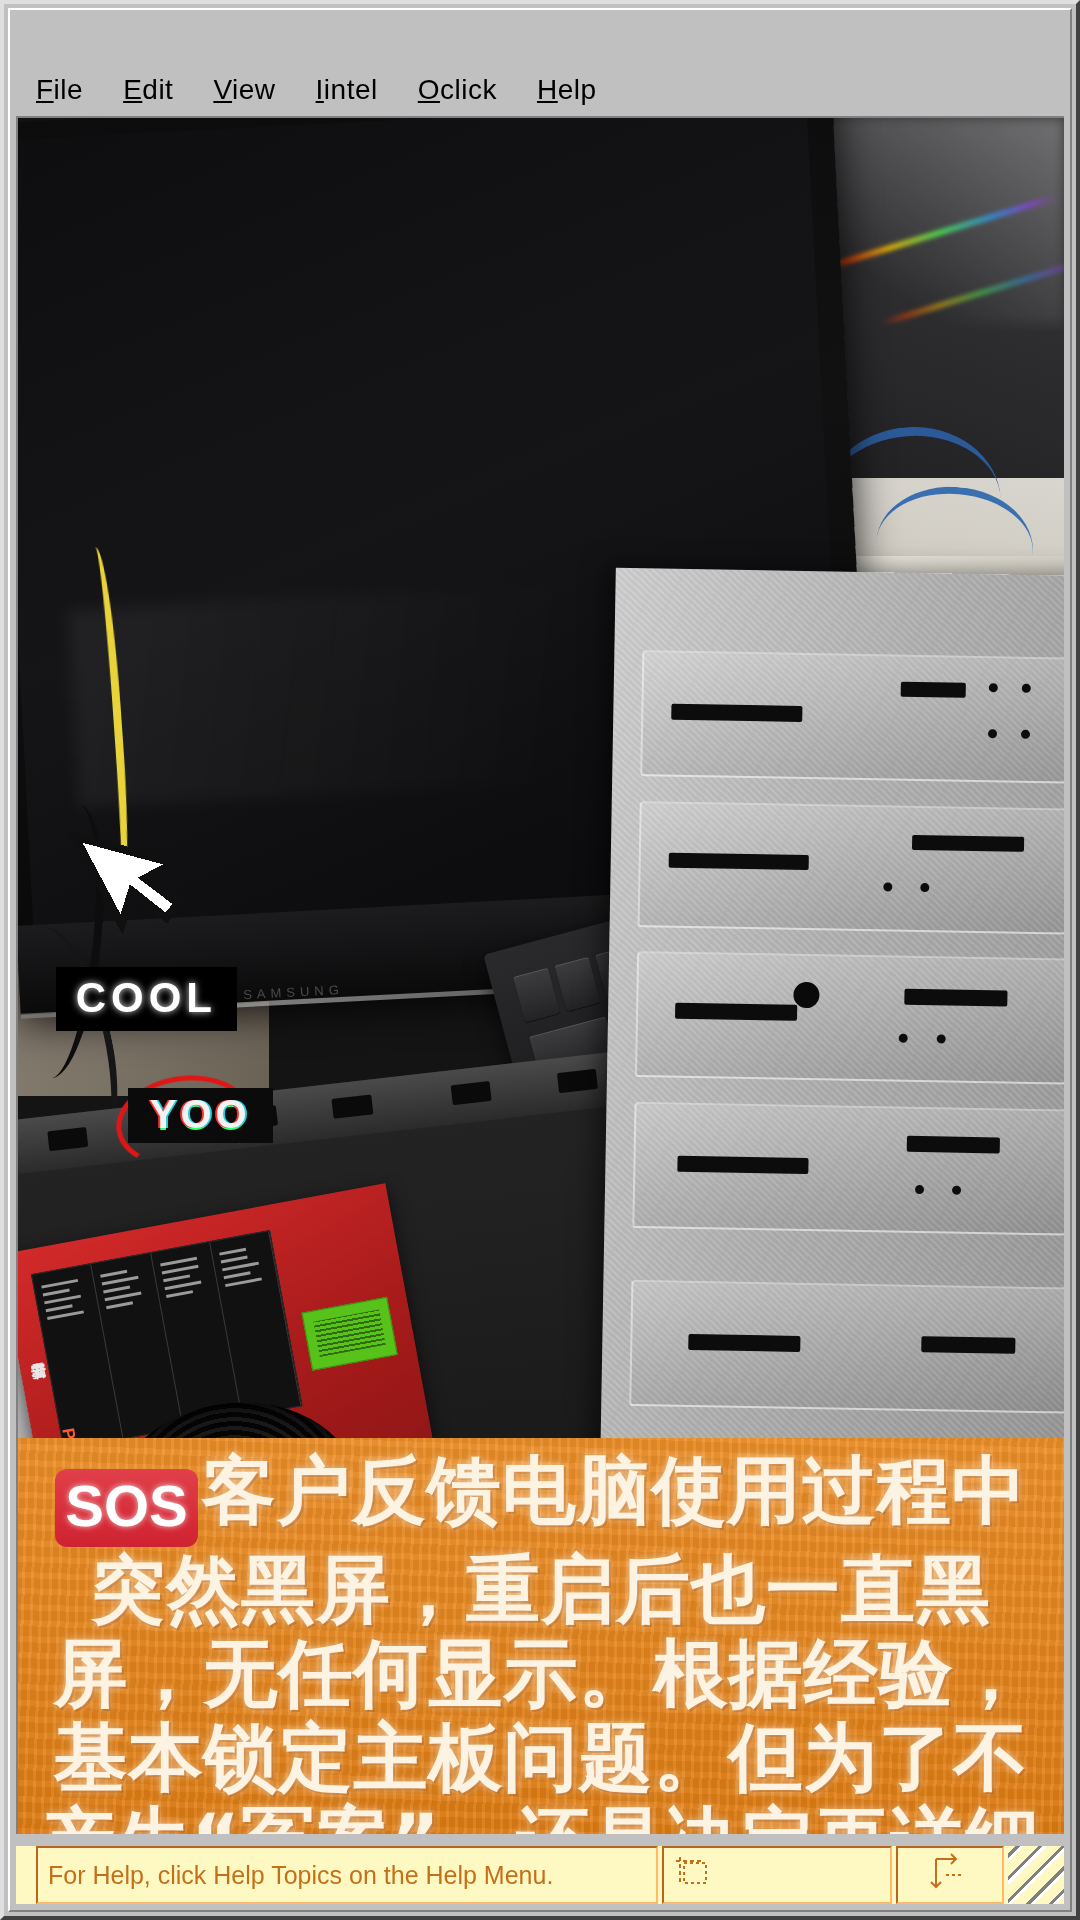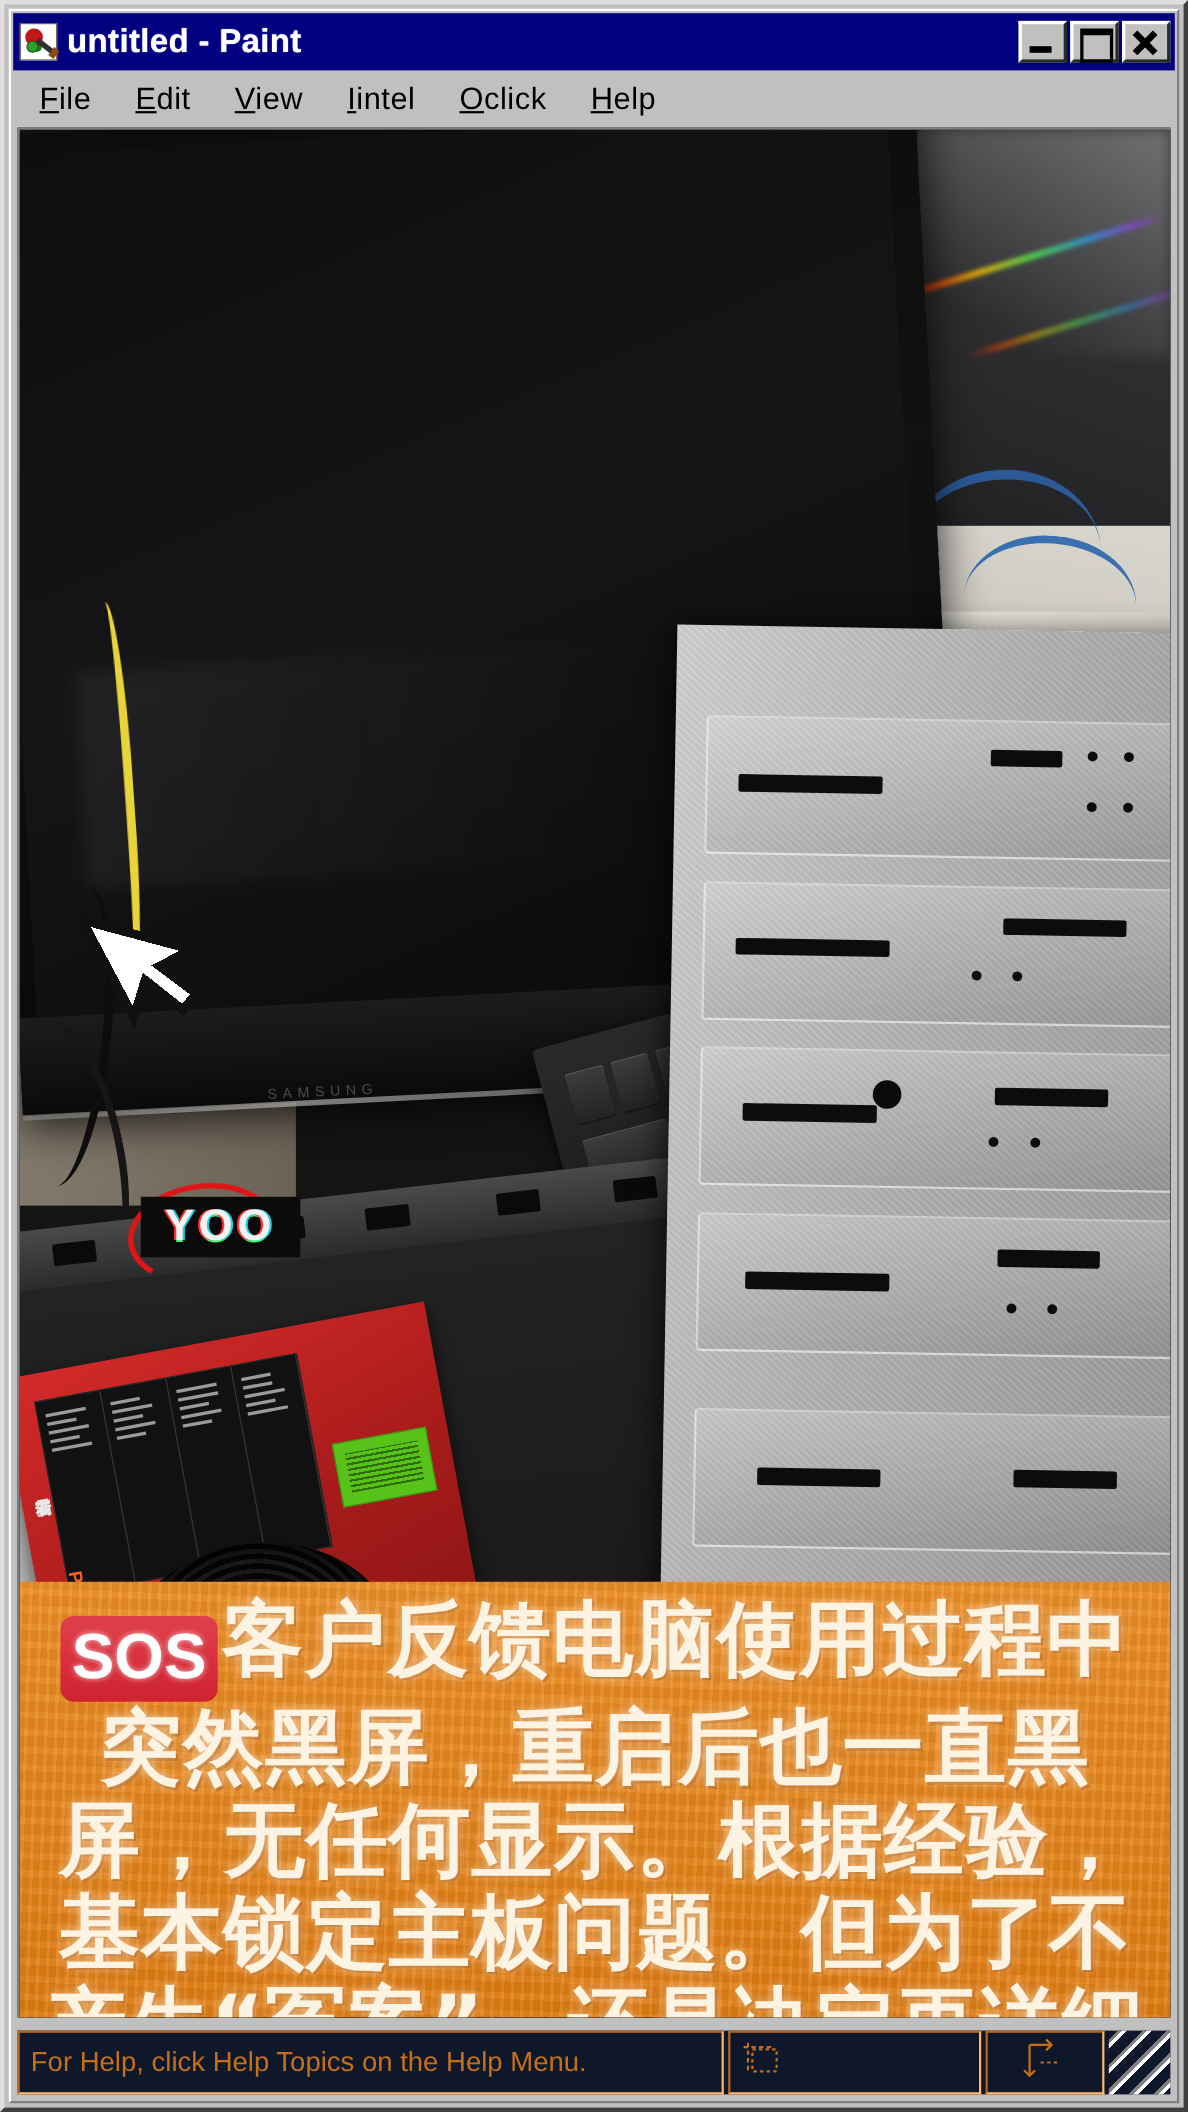--- a/index.html
+++ b/index.html
@@ -591,53 +591,35 @@
     flex:0 0 56px; position:relative;
     background:
       repeating-linear-gradient(-45deg,
         transparent 0 5px,
         #ffffff 5px 8px,
         #808080 8px 11px,
         transparent 11px 16px);
   }
   .grip-icon { position:relative; width:56px; height:44px; }
   
-  #status-bar.tinted { background:#0f172a; }
+  #status-bar.tinted { background:#fef9c3;padding-left:20px; }
   #status-bar.tinted .status-panel {
     border-top-color:#b8661a;
     border-left-color:#b8661a;
     border-right-color:#ffb968;
     border-bottom-color:#ffb968;
   }
   #status-bar.tinted #status-help span { color:#c4701a; }
 </style>
 </head>
 <body>
 
 <div id="paint-window">
   <div id="inner-bevel"></div>
 
-  <div id="title-bar">
-    <div id="app-icon">
-      <div class="brush-stroke"></div>
-    </div>
-    <div id="window-title">untitled - Paint</div>
-    <div id="title-spacer"></div>
-    <div id="window-buttons">
-      <div class="win-btn">
-        <span class="gl ico-min"></span>
-      </div>
-      <div class="win-btn">
-        <span class="gl ico-max"></span>
-      </div>
-      <div class="win-btn">
-        <span class="gl ico-close"></span>
-      </div>
-    </div>
-  </div>
 
   <div id="menu-bar">
     <div class="menu-item"><span class="acc">F</span><span>ile</span></div>
     <div class="menu-item"><span class="acc">E</span><span>dit</span></div>
     <div class="menu-item"><span class="acc">V</span><span>iew</span></div>
     <div class="menu-item"><span class="acc">I</span><span>intel</span></div>
     <div class="menu-item"><span class="acc">O</span><span>click</span></div>
     <div class="menu-item"><span class="acc">H</span><span>elp</span></div>
   </div>
 
@@ -880,20 +862,21 @@
         </div>
 
         <div id="hand">
           <span class="finger" style="left:4%;  top:-4%;  width:30%; height:34%; transform:rotate(-18deg);"></span>
           <span class="finger" style="left:2%;  top:22%;  width:34%; height:30%; transform:rotate(-10deg);"></span>
           <span class="finger" style="left:6%;  top:48%;  width:30%; height:28%; transform:rotate(-4deg);"></span>
           <span class="finger" style="left:12%; top:70%;  width:26%; height:26%; transform:rotate(4deg);"></span>
         </div>
       </div>
 
+      <div id="cool-badge">COOL</div>
       <div id="yoo-swoosh"></div>
       <div id="yoo-swoosh-tail"></div>
       <div id="yoo-badge">YOO</div>
 
       <div id="pixel-cursor">
         <svg width="120" height="130" viewBox="0 0 24 26">
           <path d="M2 1 L2 21 L7 16 L10.5 24 L14 22.5 L10.5 15 L17 15 Z" fill="#ffffff" stroke="#101010" stroke-width="1.6" stroke-linejoin="miter" shape-rendering="crispEdges"></path>
         </svg>
       </div>
     </div>

